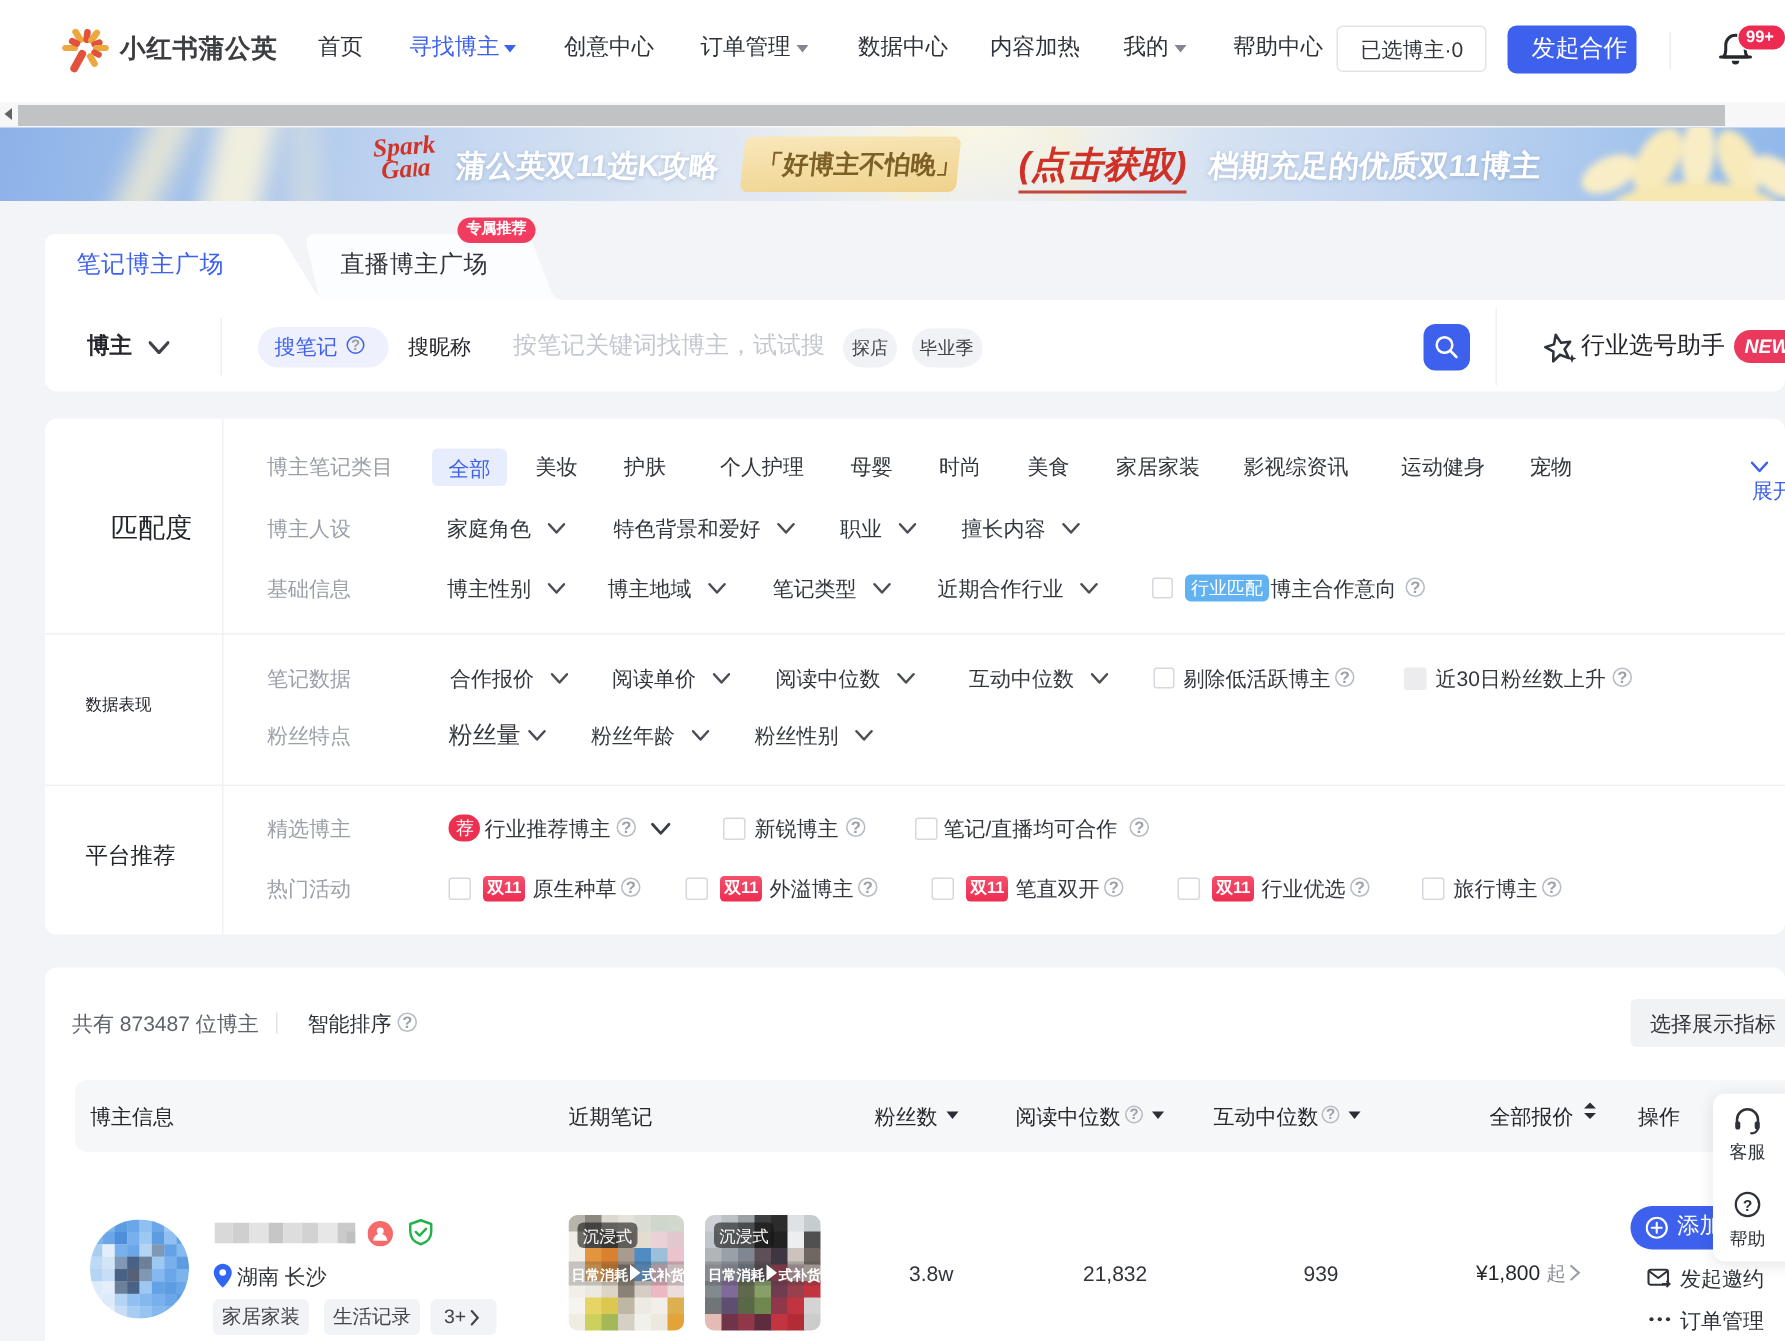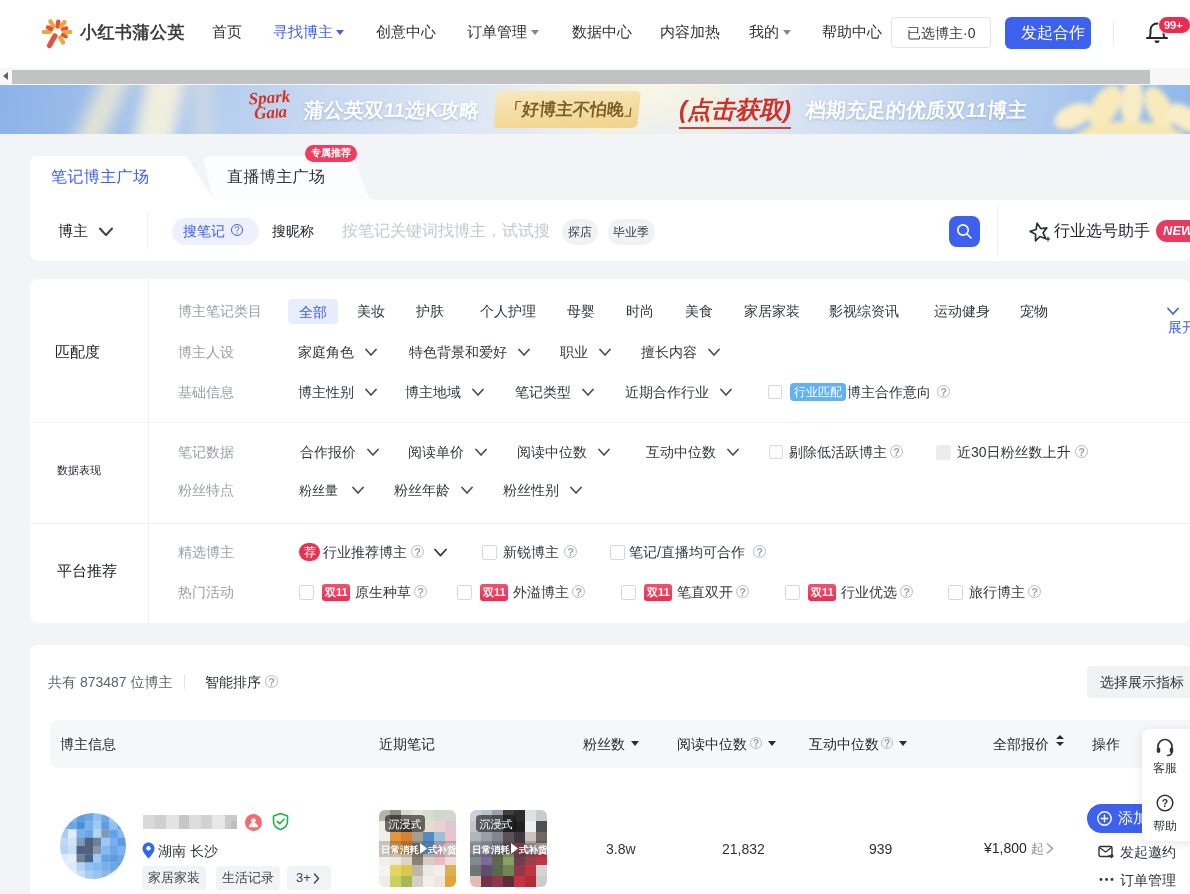--- a/index.html
+++ b/index.html
@@ -82,21 +82,21 @@
 </div>
 <svg class="abs" style="left:30px;top:156px" width="360" height="44" viewBox="0 0 360 44">
 <path d="M183 44 L174.5 7 Q173.2 0 180 0 L316 0 Q322.5 0 325 6 L337.5 38 Q340 44 346.5 44 Z" fill="#fcfdff"></path>
 <path d="M0 44 L0 8 Q0 0 8 0 L151 0 Q158 0 160.5 6.5 L181 40 Q182.5 43 186 44 Z" fill="#ffffff"></path>
 </svg>
 <div style="position:absolute;left:51px;top:165px;font-size:16px;line-height:24px;color:#3d61ec;font-weight:normal;white-space:nowrap;letter-spacing:0.4px;">笔记博主广场</div>
 <div style="position:absolute;left:227px;top:165px;font-size:16px;line-height:24px;color:#30343c;font-weight:normal;white-space:nowrap;letter-spacing:0.4px;">直播博主广场</div>
 <div class="abs" style="left:305px;top:145px;width:52px;height:17px;border-radius:9px;background:#f23c5f;"></div>
 <div style="position:absolute;left:311px;top:145px;font-size:10px;line-height:15px;color:#fff;font-weight:bold;white-space:nowrap;">专属推荐</div>
 <div class="abs" style="left:30px;top:200px;width:1160px;height:61px;background:#fff;border-radius:0 0 8px 8px;"></div>
-<div style="position:absolute;left:58px;top:220px;font-size:15px;line-height:22px;color:#24262b;font-weight:normal;white-space:nowrap;">博主</div>
+<div style="position:absolute;left:58px;top:220px;font-size:15px;line-height:22px;color:#24262b;font-weight:bold;white-space:nowrap;">博主</div>
 <svg style="position:absolute;left:99px;top:227px" width="14" height="9" viewBox="0 0 14 9">
       <path d="M1 1.5 L7.0 8.100000000000001 L13 1.5" fill="none" stroke="#3f4247" stroke-width="2.1" stroke-linecap="round" stroke-linejoin="round"></path>
     </svg>
 <div class="abs" style="left:147px;top:212px;width:1px;height:38px;background:#eef0f2;"></div>
 <div class="abs" style="left:172px;top:218px;width:87px;height:27px;border-radius:13.5px;background:#eef1fd;"></div>
 <div style="position:absolute;left:183px;top:221px;font-size:14px;line-height:21px;color:#3d61ec;font-weight:normal;white-space:nowrap;">搜笔记</div>
 <div style="position:absolute;left:231px;top:224.0px;width:12px;height:12px;border:1px solid #3d61ec;border-radius:50%;color:#9ca1a9;font-size:10px;line-height:12px;text-align:center;font-weight:bold;">?</div>
 <div style="position:absolute;left:272px;top:221px;font-size:14px;line-height:21px;color:#24262b;font-weight:normal;white-space:nowrap;">搜昵称</div>
 <div style="position:absolute;left:342px;top:219px;font-size:16px;line-height:24px;color:#c3c7cf;font-weight:normal;white-space:nowrap;">按笔记关键词找博主，试试搜</div>
 <div class="abs" style="left:562px;top:219px;width:36px;height:26px;border-radius:13px;background:#f1f2f5;"></div>
@@ -115,21 +115,21 @@
       </g>
 <path d="M20 15 L20.8 17.2 L23 18 L20.8 18.8 L20 21 L19.2 18.8 L17 18 L19.2 17.2 Z" fill="#2e3238"></path>
     </svg>
 <div style="position:absolute;left:1054px;top:219px;font-size:16px;line-height:24px;color:#24262b;font-weight:normal;white-space:nowrap;">行业选号助手</div>
 <div class="abs" style="left:1156px;top:220px;width:46px;height:22px;border-radius:11px;background:#ea395c;"></div>
 <div style="position:absolute;left:1163px;top:221px;font-size:13px;line-height:20px;color:#fff;font-weight:bold;white-space:nowrap;font-style:italic;">NEW</div>
 <div class="abs" style="left:30px;top:279px;width:1160px;height:344px;background:#fff;border-radius:8px;"></div>
 <div class="abs" style="left:148px;top:279px;width:1px;height:344px;background:#f0f1f4;"></div>
 <div class="abs" style="left:30px;top:422px;width:1160px;height:1px;background:#f0f1f4;"></div>
 <div class="abs" style="left:30px;top:523px;width:1160px;height:1px;background:#f0f1f4;"></div>
-<div style="position:absolute;left:55px;top:341px;font-size:15px;line-height:22px;color:#23262b;font-weight:normal;white-space:nowrap;">匹配度</div>
+<div style="position:absolute;left:74px;top:341px;font-size:18px;line-height:22px;color:#23262b;font-weight:normal;white-space:nowrap;">匹配度</div>
 <div style="position:absolute;left:57px;top:459px;font-size:11px;line-height:22px;color:#23262b;font-weight:normal;white-space:nowrap;">数据表现</div>
 <div style="position:absolute;left:57px;top:560px;font-size:15px;line-height:22px;color:#23262b;font-weight:normal;white-space:nowrap;">平台推荐</div>
 <div style="position:absolute;left:178px;top:301px;font-size:14px;line-height:21px;color:#9a9fa8;font-weight:normal;white-space:nowrap;">博主笔记类目</div>
 <div style="position:absolute;left:178px;top:342px;font-size:14px;line-height:21px;color:#9a9fa8;font-weight:normal;white-space:nowrap;">博主人设</div>
 <div style="position:absolute;left:178px;top:382px;font-size:14px;line-height:21px;color:#9a9fa8;font-weight:normal;white-space:nowrap;">基础信息</div>
 <div style="position:absolute;left:178px;top:442px;font-size:14px;line-height:21px;color:#9a9fa8;font-weight:normal;white-space:nowrap;">笔记数据</div>
 <div style="position:absolute;left:178px;top:480px;font-size:14px;line-height:21px;color:#9a9fa8;font-weight:normal;white-space:nowrap;">粉丝特点</div>
 <div style="position:absolute;left:178px;top:542px;font-size:14px;line-height:21px;color:#9a9fa8;font-weight:normal;white-space:nowrap;">精选博主</div>
 <div style="position:absolute;left:178px;top:582px;font-size:14px;line-height:21px;color:#9a9fa8;font-weight:normal;white-space:nowrap;">热门活动</div>
 <div class="abs" style="left:288px;top:299px;width:50px;height:25px;border-radius:4px;background:#e7edfc;"></div>
@@ -189,21 +189,21 @@
       <path d="M1 1.5 L6.0 7.0 L11 1.5" fill="none" stroke="#4b4e55" stroke-width="1.7" stroke-linecap="round" stroke-linejoin="round"></path>
     </svg>
 <div style="position:absolute;left:517px;top:442px;font-size:14px;line-height:21px;color:#33373d;font-weight:normal;white-space:nowrap;">阅读中位数</div>
 <svg style="position:absolute;left:598px;top:448px" width="12" height="9" viewBox="0 0 12 9">
       <path d="M1 1.5 L6.0 7.0 L11 1.5" fill="none" stroke="#4b4e55" stroke-width="1.7" stroke-linecap="round" stroke-linejoin="round"></path>
     </svg>
 <div style="position:absolute;left:646px;top:442px;font-size:14px;line-height:21px;color:#33373d;font-weight:normal;white-space:nowrap;">互动中位数</div>
 <svg style="position:absolute;left:727px;top:448px" width="12" height="9" viewBox="0 0 12 9">
       <path d="M1 1.5 L6.0 7.0 L11 1.5" fill="none" stroke="#4b4e55" stroke-width="1.7" stroke-linecap="round" stroke-linejoin="round"></path>
     </svg>
-<div style="position:absolute;left:299px;top:480px;font-size:13px;line-height:21px;color:#33373d;font-weight:normal;white-space:nowrap;">粉丝量</div>
+<div style="position:absolute;left:299px;top:480px;font-size:16px;line-height:21px;color:#33373d;font-weight:normal;white-space:nowrap;">粉丝量</div>
 <svg style="position:absolute;left:352px;top:486px" width="12" height="9" viewBox="0 0 12 9">
       <path d="M1 1.5 L6.0 7.0 L11 1.5" fill="none" stroke="#4b4e55" stroke-width="1.7" stroke-linecap="round" stroke-linejoin="round"></path>
     </svg>
 <div style="position:absolute;left:394px;top:480px;font-size:14px;line-height:21px;color:#33373d;font-weight:normal;white-space:nowrap;">粉丝年龄</div>
 <svg style="position:absolute;left:461px;top:486px" width="12" height="9" viewBox="0 0 12 9">
       <path d="M1 1.5 L6.0 7.0 L11 1.5" fill="none" stroke="#4b4e55" stroke-width="1.7" stroke-linecap="round" stroke-linejoin="round"></path>
     </svg>
 <div style="position:absolute;left:503px;top:480px;font-size:14px;line-height:21px;color:#33373d;font-weight:normal;white-space:nowrap;">粉丝性别</div>
 <svg style="position:absolute;left:570px;top:486px" width="12" height="9" viewBox="0 0 12 9">
       <path d="M1 1.5 L6.0 7.0 L11 1.5" fill="none" stroke="#4b4e55" stroke-width="1.7" stroke-linecap="round" stroke-linejoin="round"></path>

